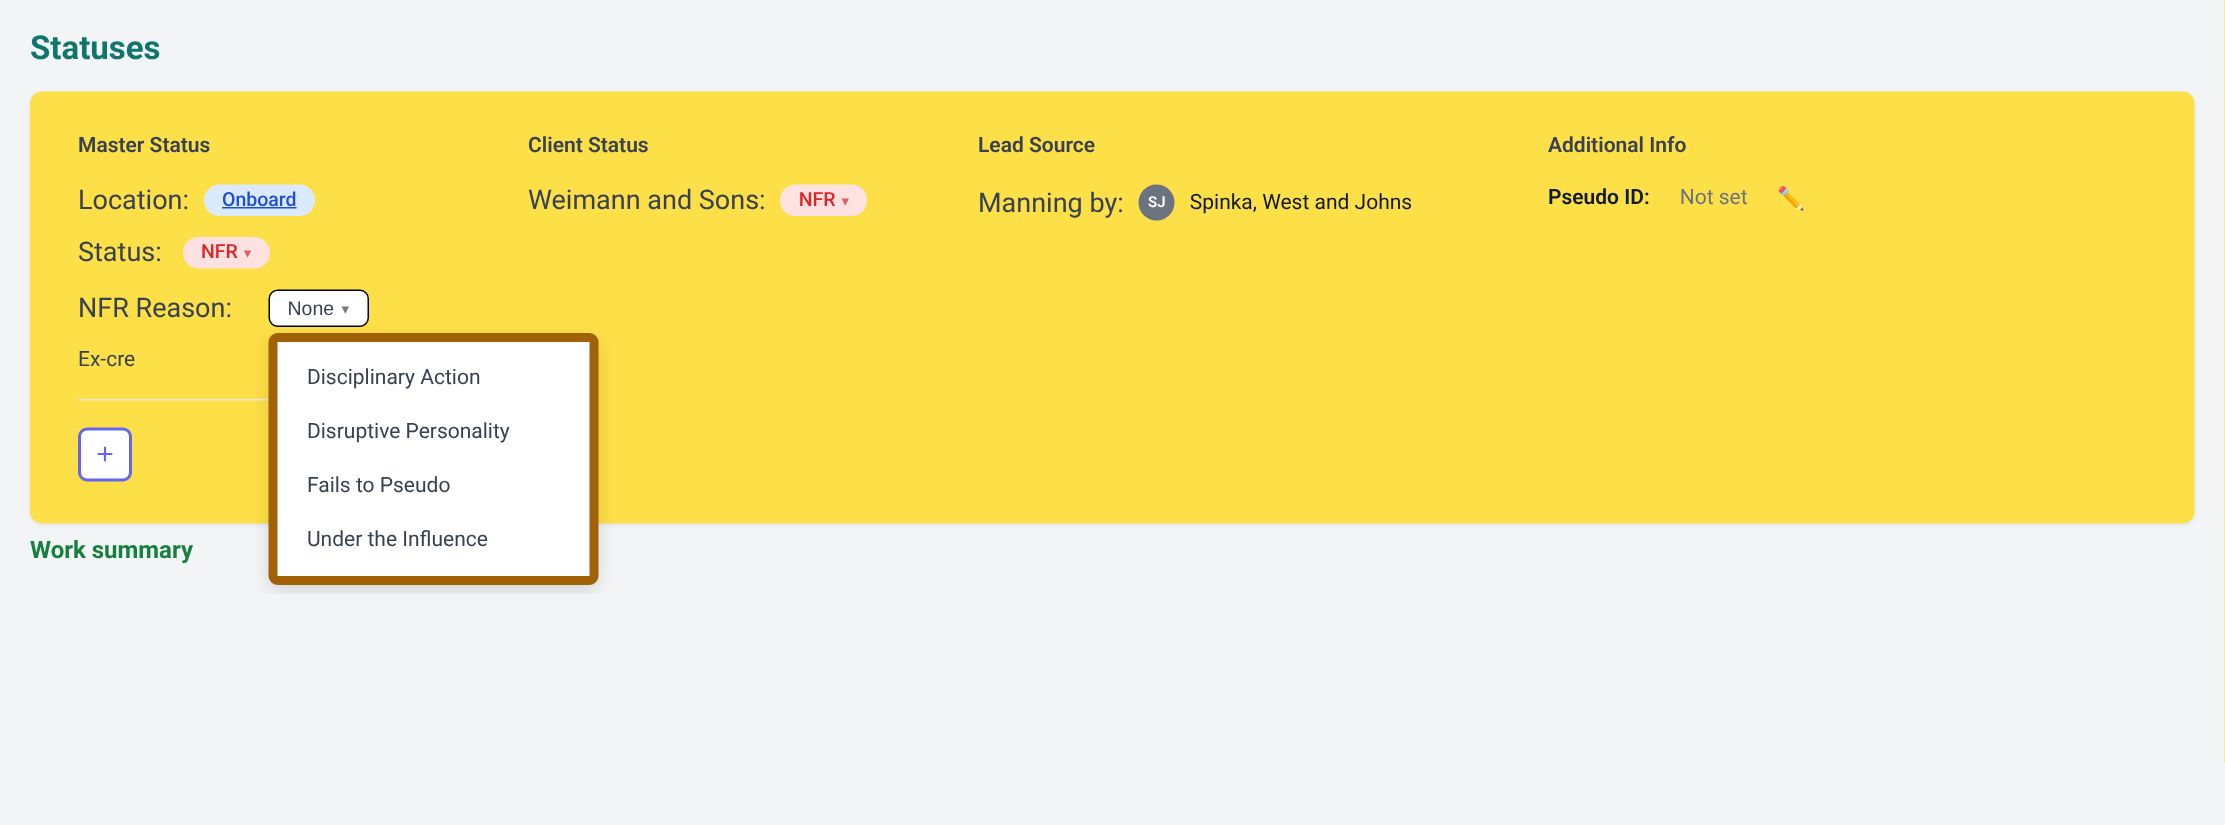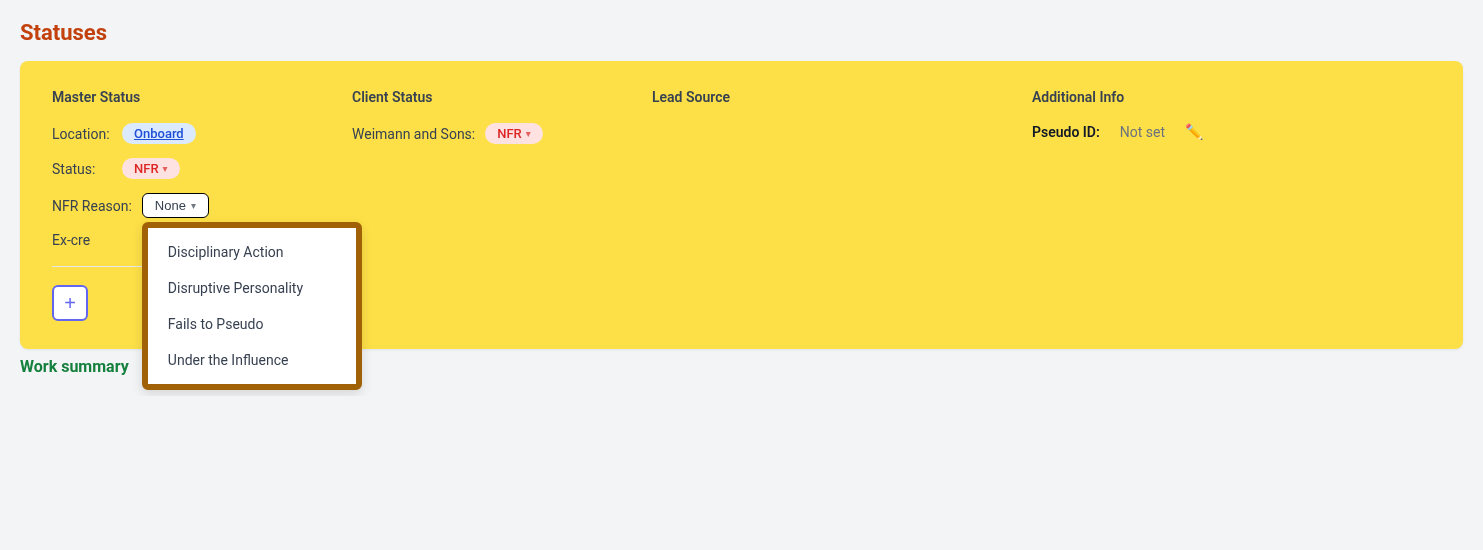--- a/index.html
+++ b/index.html
@@ -7,21 +7,21 @@
       font-family: -apple-system, BlinkMacSystemFont, 'Segoe UI', Roboto, sans-serif;
       background: #f3f4f6;
       padding: 20px;
       font-size: 14px;
       color: #111827;
     }
     .page-title {
       font-size: 22px;
       font-weight: 700;
       margin-bottom: 16px;
-      color: #c2410c;
+      color: #0f766e;
     }
     .card {
       background: #fde047;
       border-radius: 8px;
       padding: 28px 32px;
       box-shadow: 0 1px 3px rgba(0,0,0,0.07);
       position: relative;
     }
     .columns {
       display: grid;
@@ -41,21 +41,21 @@
       border-left: none;
     }
     .field-row {
       display: flex;
       align-items: center;
       gap: 10px;
       margin-bottom: 14px;
     }
     .field-label {
       color: #374151;
-      font-size: 14px;
+      font-size: 18px;
       min-width: 60px;
     }
     .badge {
       display: inline-flex;
       align-items: center;
       padding: 3px 12px;
       border-radius: 16px;
       font-size: 13px;
       font-weight: 500;
       gap: 4px;
@@ -100,21 +100,21 @@
     }
     .edit-icon {
       cursor: pointer;
       font-size: 15px;
       color: #374151;
     }
     
     .nfr-reason-row {
       display: flex;
       align-items: center;
-      gap: 10px;
+      gap: 24px;
       margin-bottom: 14px;
       position: relative;
     }
     .dropdown-wrapper {
       position: relative;
     }
     .dropdown-btn {
       display: inline-flex;
       align-items: center;
       gap: 5px;
@@ -236,20 +236,25 @@
         <span class="badge badge-red">
           <span>NFR</span>
           <span class="chevron">▾</span>
         </span>
       </div>
     </div>
 
     <div class="col">
       <div class="col-header">Lead Source</div>
 
+      <div class="field-row">
+        <span class="field-label">Manning by:</span>
+        <span class="avatar-circle">SJ</span>
+        <span>Spinka, West and Johns</span>
+      </div>
     </div>
 
     <div class="col">
       <div class="col-header">Additional Info</div>
 
       <div class="pseudo-id-row">
         <span class="pseudo-id-label">Pseudo ID:</span>
         <span class="pseudo-id-value">Not set</span>
         <span class="edit-icon">✏️</span>
       </div>

